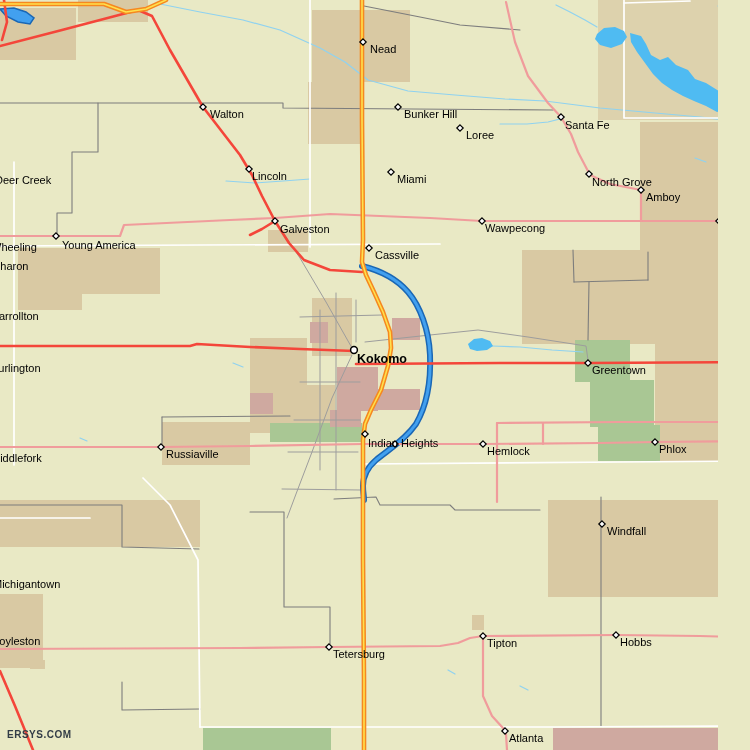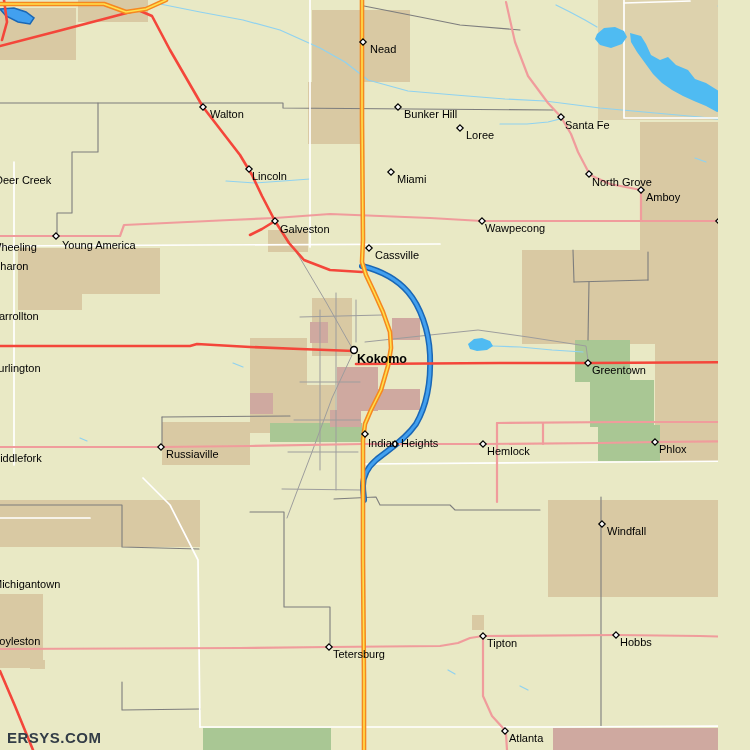--- a/index.html
+++ b/index.html
@@ -3,21 +3,21 @@
 <meta charset="utf-8">
 <style>
   html,body{margin:0;padding:0;background:#e9e9c5;}
   #map-wrap{position:relative;width:674px;height:750px;overflow:hidden;
     font-family:"Liberation Sans","DejaVu Sans",sans-serif;padding-left:44px;}
   #map-svg{position:absolute;left:0;top:0;}
   #map-svg text{font-family:"Liberation Sans","DejaVu Sans",sans-serif;
     font-size:11px;fill:#000;}
   #map-svg text.bold{font-weight:bold;font-size:12.5px;}
   #watermark{position:absolute;left:7px;top:729px;font-weight:bold;
-    font-size:15px;color:#323c46;letter-spacing:0.5px;}
+    font-size:10px;color:#323c46;letter-spacing:0.5px;}
 </style>
 </head>
 <body>
 
 <div id="map-wrap">
   <svg id="map-svg" width="750" height="750" viewBox="0 0 750 750">
       <rect x="0" y="0" width="750" height="750" fill="#e9e9c5"></rect>
       <g>
         <rect x="598" y="0" width="152" height="120" fill="#ddd2ad"></rect>
         <rect x="0" y="8" width="76" height="52" fill="#d9c9a3"></rect>

